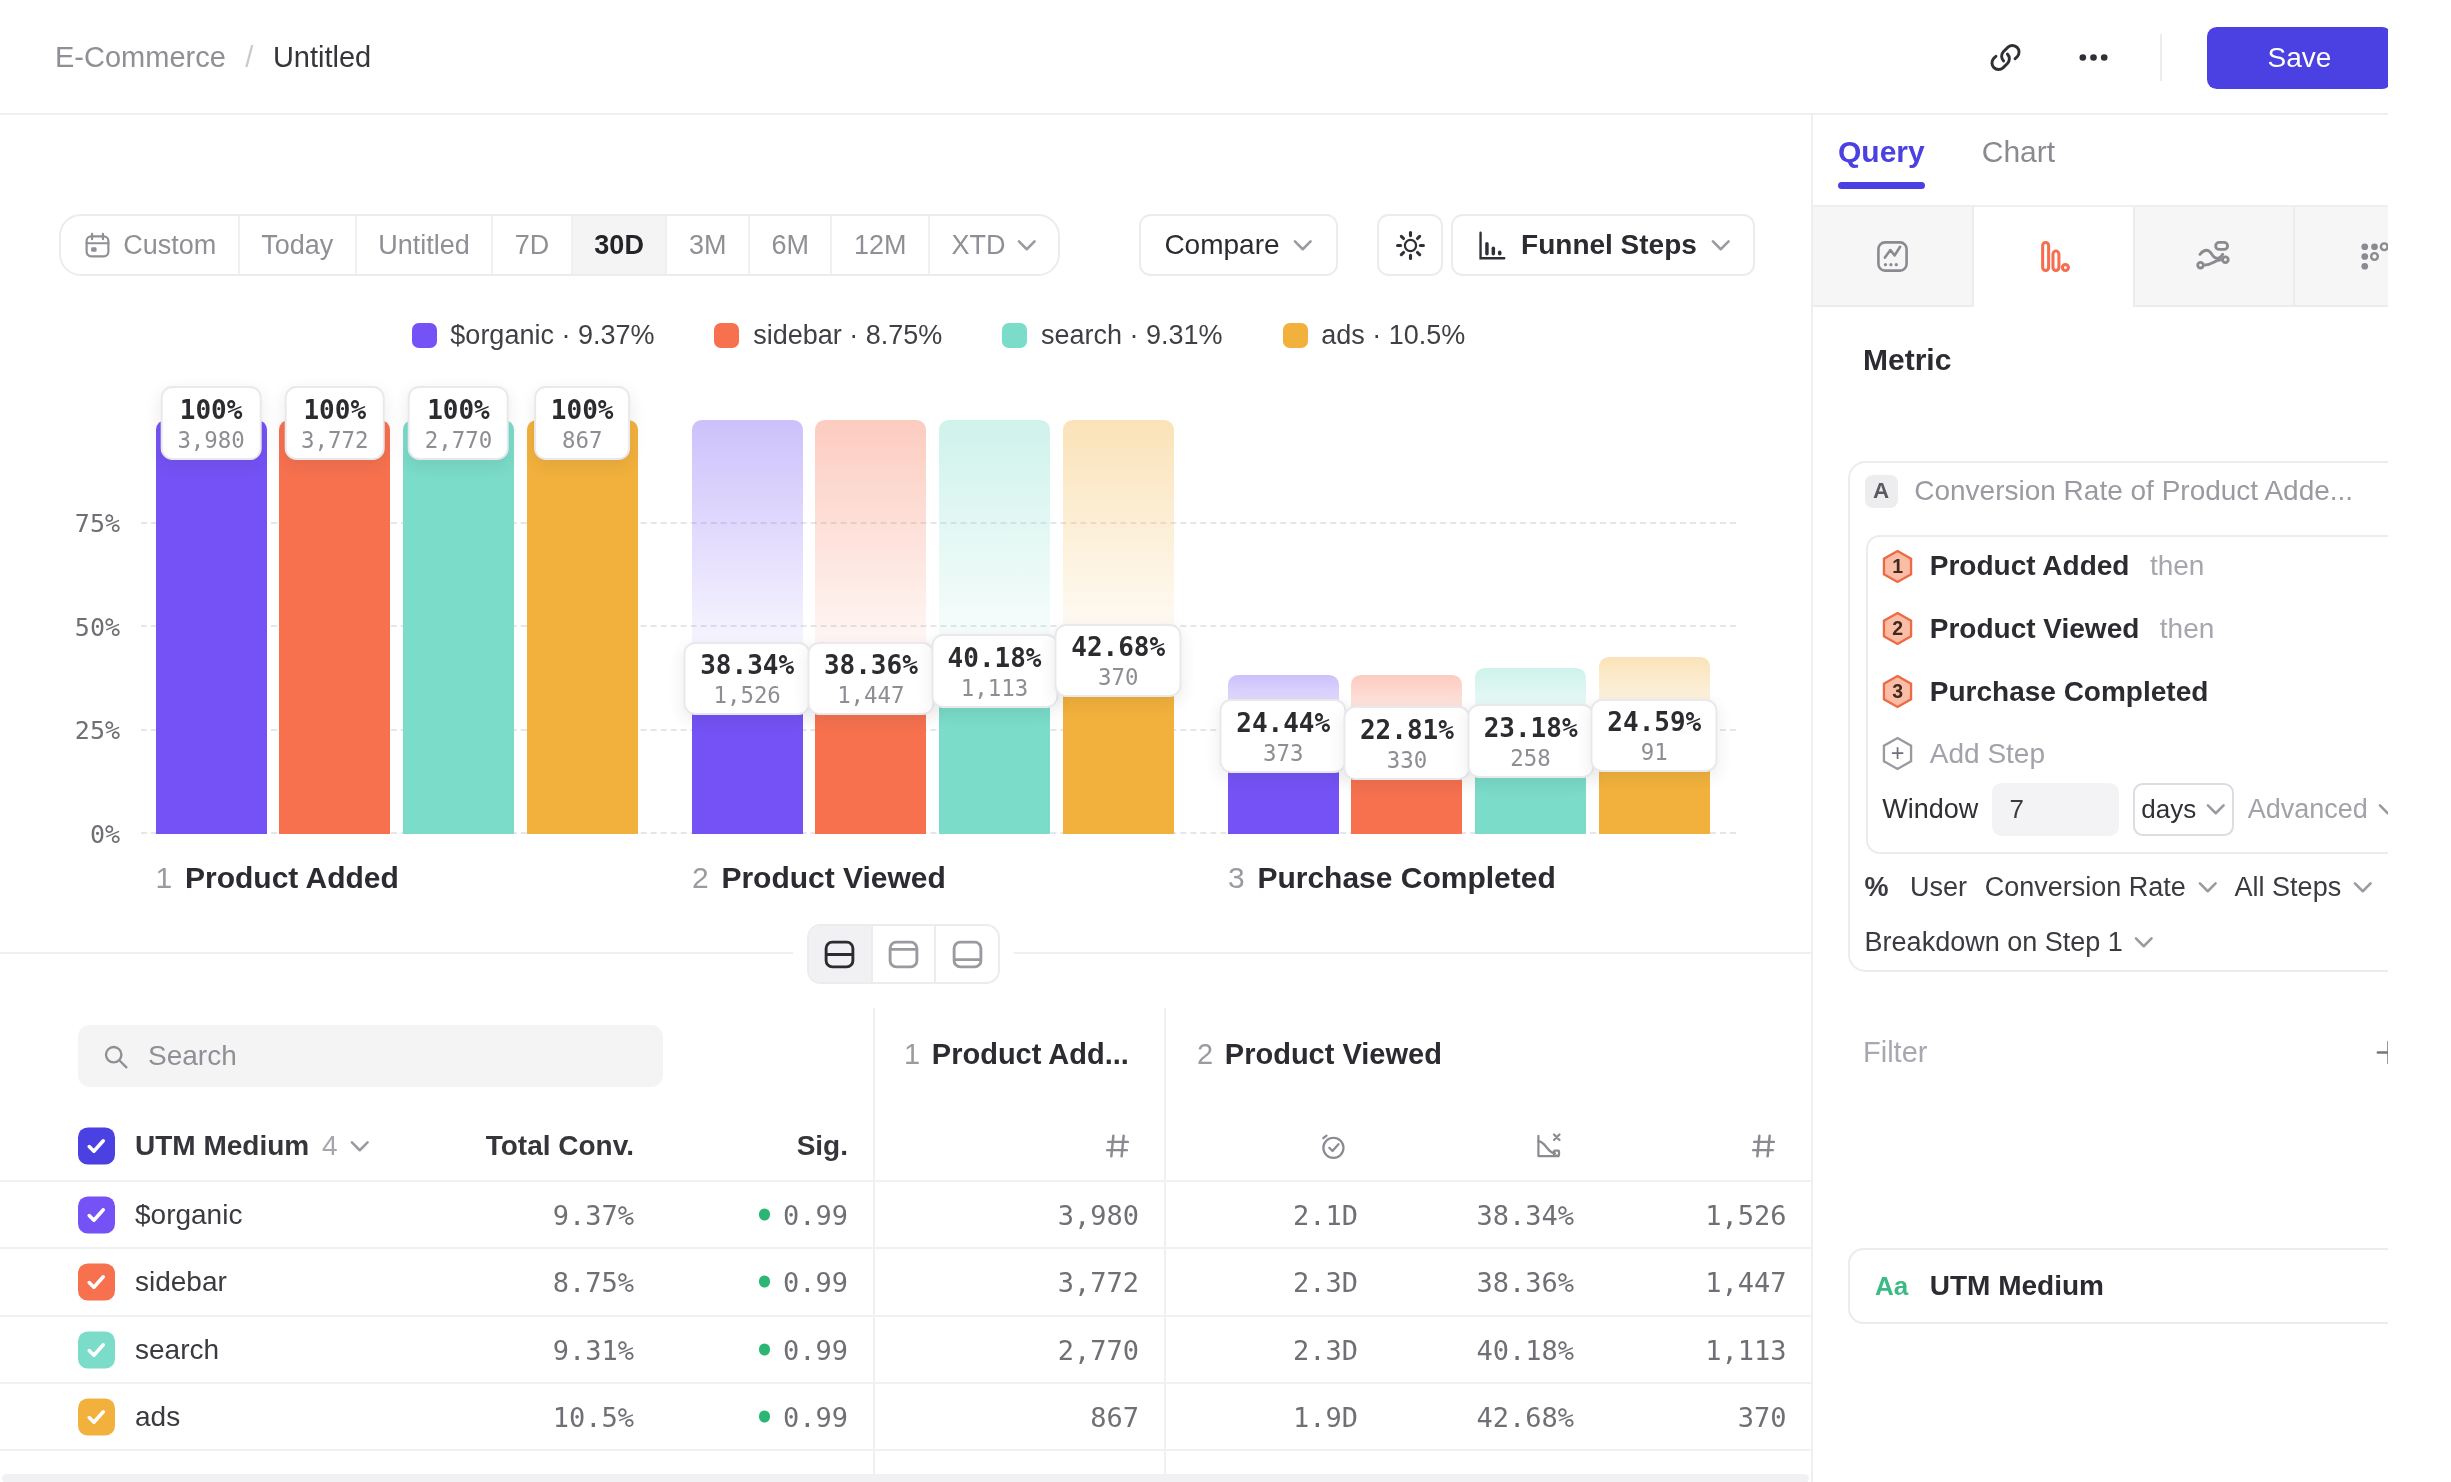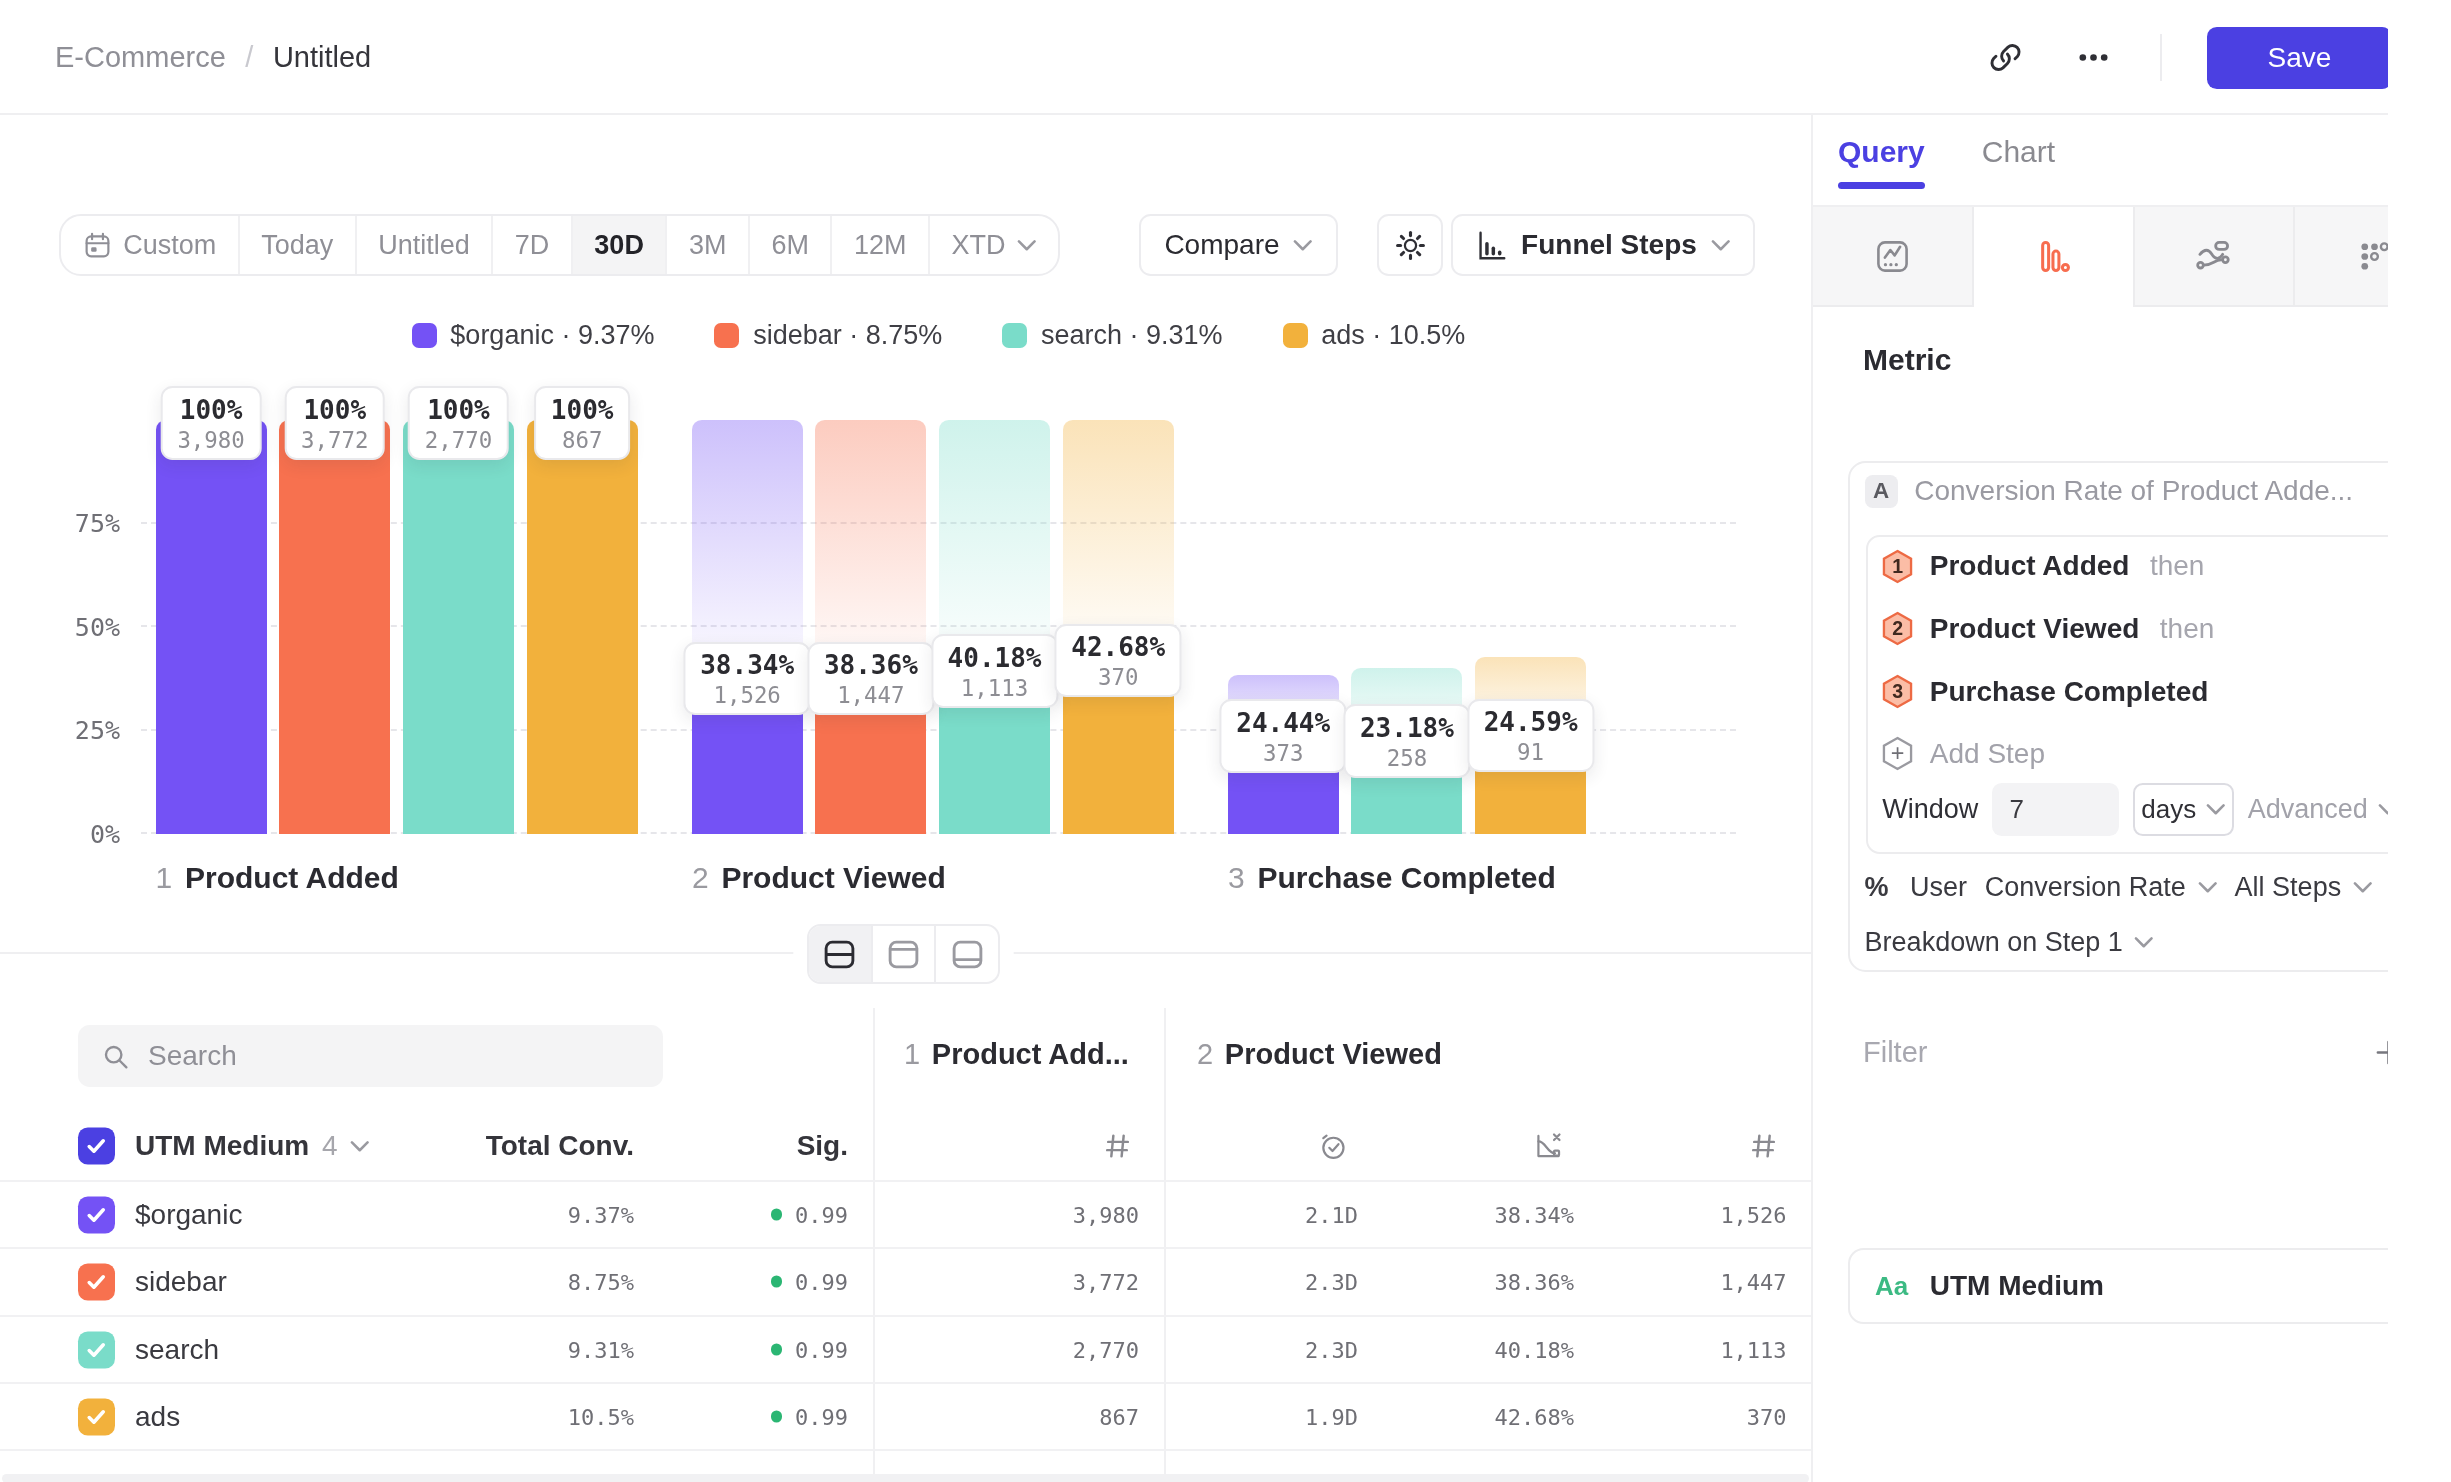--- a/index.html
+++ b/index.html
@@ -70,21 +70,21 @@
   .checkbox { width:37px; height:37px; border-radius:9.8px; display:flex; align-items:center; justify-content:center; cursor:pointer; }
   .checkbox svg { width:25px; height:25px; }
   .h-utm { left:135px; display:flex; align-items:center; gap:12.7px; font-size:28px; font-weight:600; color:#35353b; cursor:pointer; }
   .h-utm .cnt { color:#a6a6ac; font-weight:400; }
   .h-text { font-size:28px; font-weight:600; color:#35353b; cursor:pointer; }
   .h-icon { color:#8a8a90; cursor:pointer; }
   .h-icon svg { width:33px; height:33px; display:block; }
   .trow { position:absolute; left:0; width:1811px; height:67px; border-top:2px solid #f1f1f3; }
   .row-end { position:absolute; left:0; width:1811px; border-top:2px solid #f1f1f3; }
   .t-name { left:135px; font-size:28px; font-weight:500; color:#3a3a40; }
-  .t-val { font-family:"DejaVu Sans Mono",monospace; font-size:22px; color:#6f6f75; }
+  .t-val { font-family:"DejaVu Sans Mono",monospace; font-size:27px; color:#6f6f75; }
   .t-sig { display:flex; align-items:center; gap:12.7px; }
   .sig-dot { width:11.7px; height:11.7px; border-radius:50%; }
   .bottom-strip { position:absolute; left:2px; top:1474px; width:1807px; height:8.8px; background:#f1f1f3; border-radius:4.9px; }
 
   
   .panel { position:absolute; left:1811px; top:115px; width:641px; height:1367px; border-left:2px solid #efeff1; background:#fff; }
   .ptabs { position:absolute; left:25px; top:19.5px; display:flex; gap:57px; }
   .ptab { font-size:30px; font-weight:500; color:#8a8a90; cursor:pointer; }
   .ptab.active { color:var(--accent,#4b40e2); font-weight:700; }
   .ptab.active::after { content:""; display:block; height:6.8px; border-radius:3.9px; background:var(--accent,#4b40e2); margin-top:13.7px; }
@@ -327,20 +327,28 @@
         <div class="bar-group">
           <div class="bar-slot">
             <div class="ghost" style="bottom: 24.44%; height: 13.9%; background: linear-gradient(rgba(116, 82, 245, 0.36), rgba(116, 82, 245, 0.02));"></div>
             <div class="bar" style="height: 24.44%; background: rgb(116, 82, 245);"></div>
             <div class="blabel" style="bottom: calc(24.44% - 40px);">
               <div class="p">24.44%</div>
               <div class="c">373</div>
             </div>
           </div>
           <div class="bar-slot">
+            <div class="ghost" style="bottom: 22.81%; height: 15.55%; background: linear-gradient(rgba(247, 113, 79, 0.36), rgba(247, 113, 79, 0.02));"></div>
+            <div class="bar" style="height: 22.81%; background: rgb(247, 113, 79);"></div>
+            <div class="blabel" style="bottom: calc(22.81% - 40px);">
+              <div class="p">22.81%</div>
+              <div class="c">330</div>
+            </div>
+          </div>
+          <div class="bar-slot">
             <div class="ghost" style="bottom: 23.18%; height: 17%; background: linear-gradient(rgba(122, 220, 201, 0.36), rgba(122, 220, 201, 0.02));"></div>
             <div class="bar" style="height: 23.18%; background: rgb(122, 220, 201);"></div>
             <div class="blabel" style="bottom: calc(23.18% - 40px);">
               <div class="p">23.18%</div>
               <div class="c">258</div>
             </div>
           </div>
           <div class="bar-slot">
             <div class="ghost" style="bottom: 24.59%; height: 18.09%; background: linear-gradient(rgba(242, 177, 60, 0.36), rgba(242, 177, 60, 0.02));"></div>
             <div class="bar" style="height: 24.59%; background: rgb(242, 177, 60);"></div>

